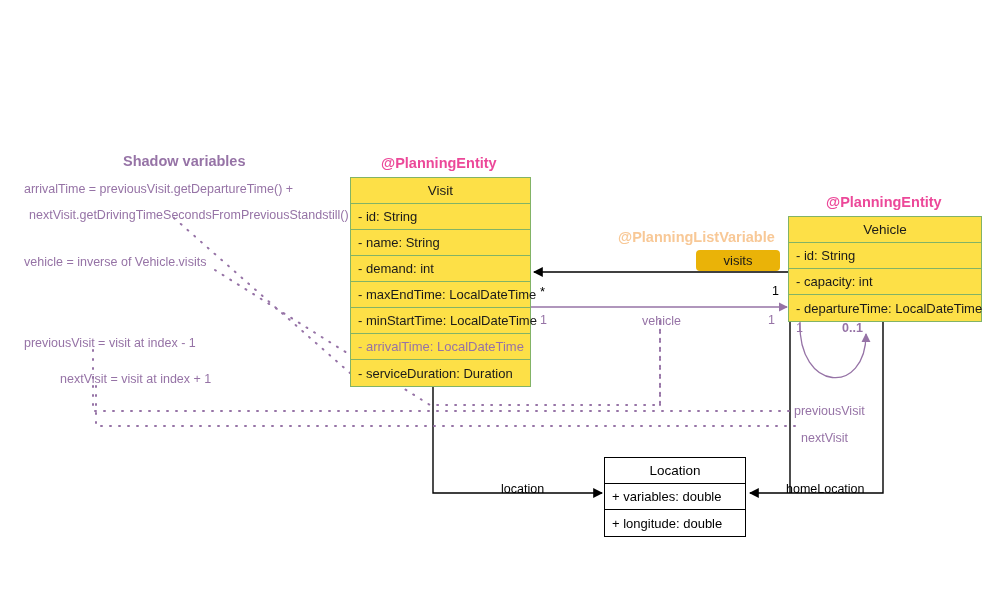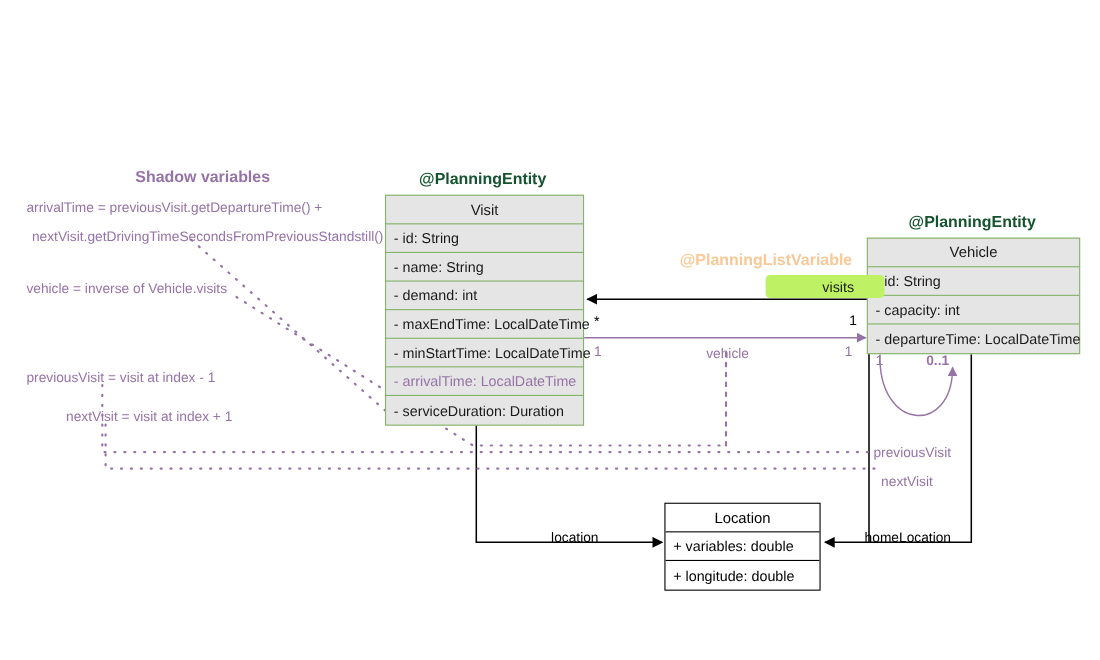--- a/index.html
+++ b/index.html
@@ -53,21 +53,21 @@
     padding: 0 7px;
     white-space: nowrap;
   }
   .uml-class .row.title {
     justify-content: center;
     font-size: 13.5px;
   }
   
   .entity-green {
     border: 1px solid #82b366;
-    background: #e5e5e5;
+    background: #fde047;
   }
   .entity-green .row {
     border-bottom: 1px solid #82b366;
     color: #1a1a1a;
   }
   .entity-green .row:last-child {
     border-bottom: none;
   }
   .entity-green .row.shadow-field {
     color: #9673a6;
@@ -84,35 +84,34 @@
   .entity-plain .row:last-child {
     border-bottom: none;
   }
   
   .stereotype {
     position: absolute;
     font-size: 14.5px;
     font-weight: bold;
     white-space: nowrap;
   }
-  .stereotype.green { color: #14532d; }
+  .stereotype.green { color: #ec4899; }
   .stereotype.orange { color: #f8c896; }
   .stereotype.purple { color: #9673a6; }
   
   .badge {
     position: absolute;
-    background: #bef264;
+    background: #eab308;
     border-radius: 4px;
     font-size: 13px;
     color: #1a1a1a;
     display: flex;
     align-items: center;
     justify-content: center;
     white-space: nowrap;
-    padding-left: 24px;
   }
   
   .edge-label {
     position: absolute;
     font-size: 12.5px;
     white-space: nowrap;
     line-height: 1;
   }
   .edge-label.black { color: #000000; }
   .edge-label.purple { color: #9673a6; }

